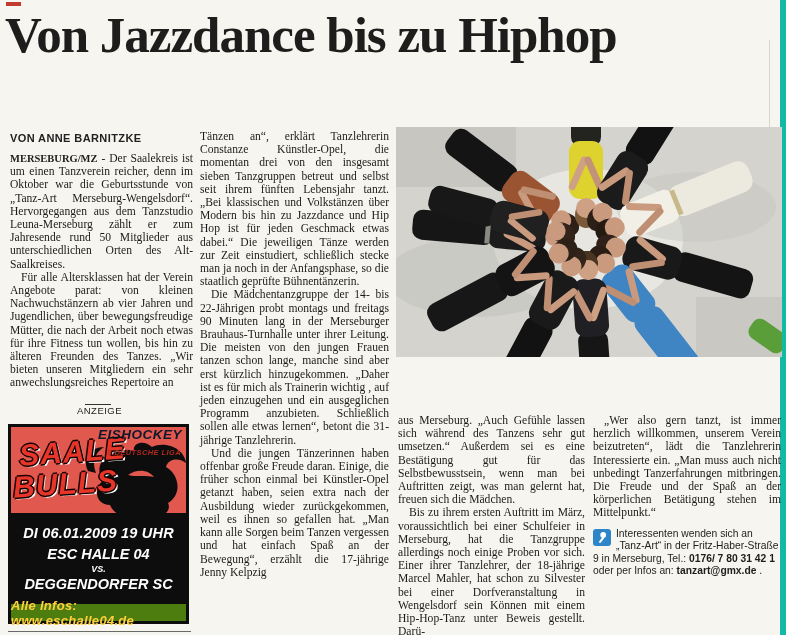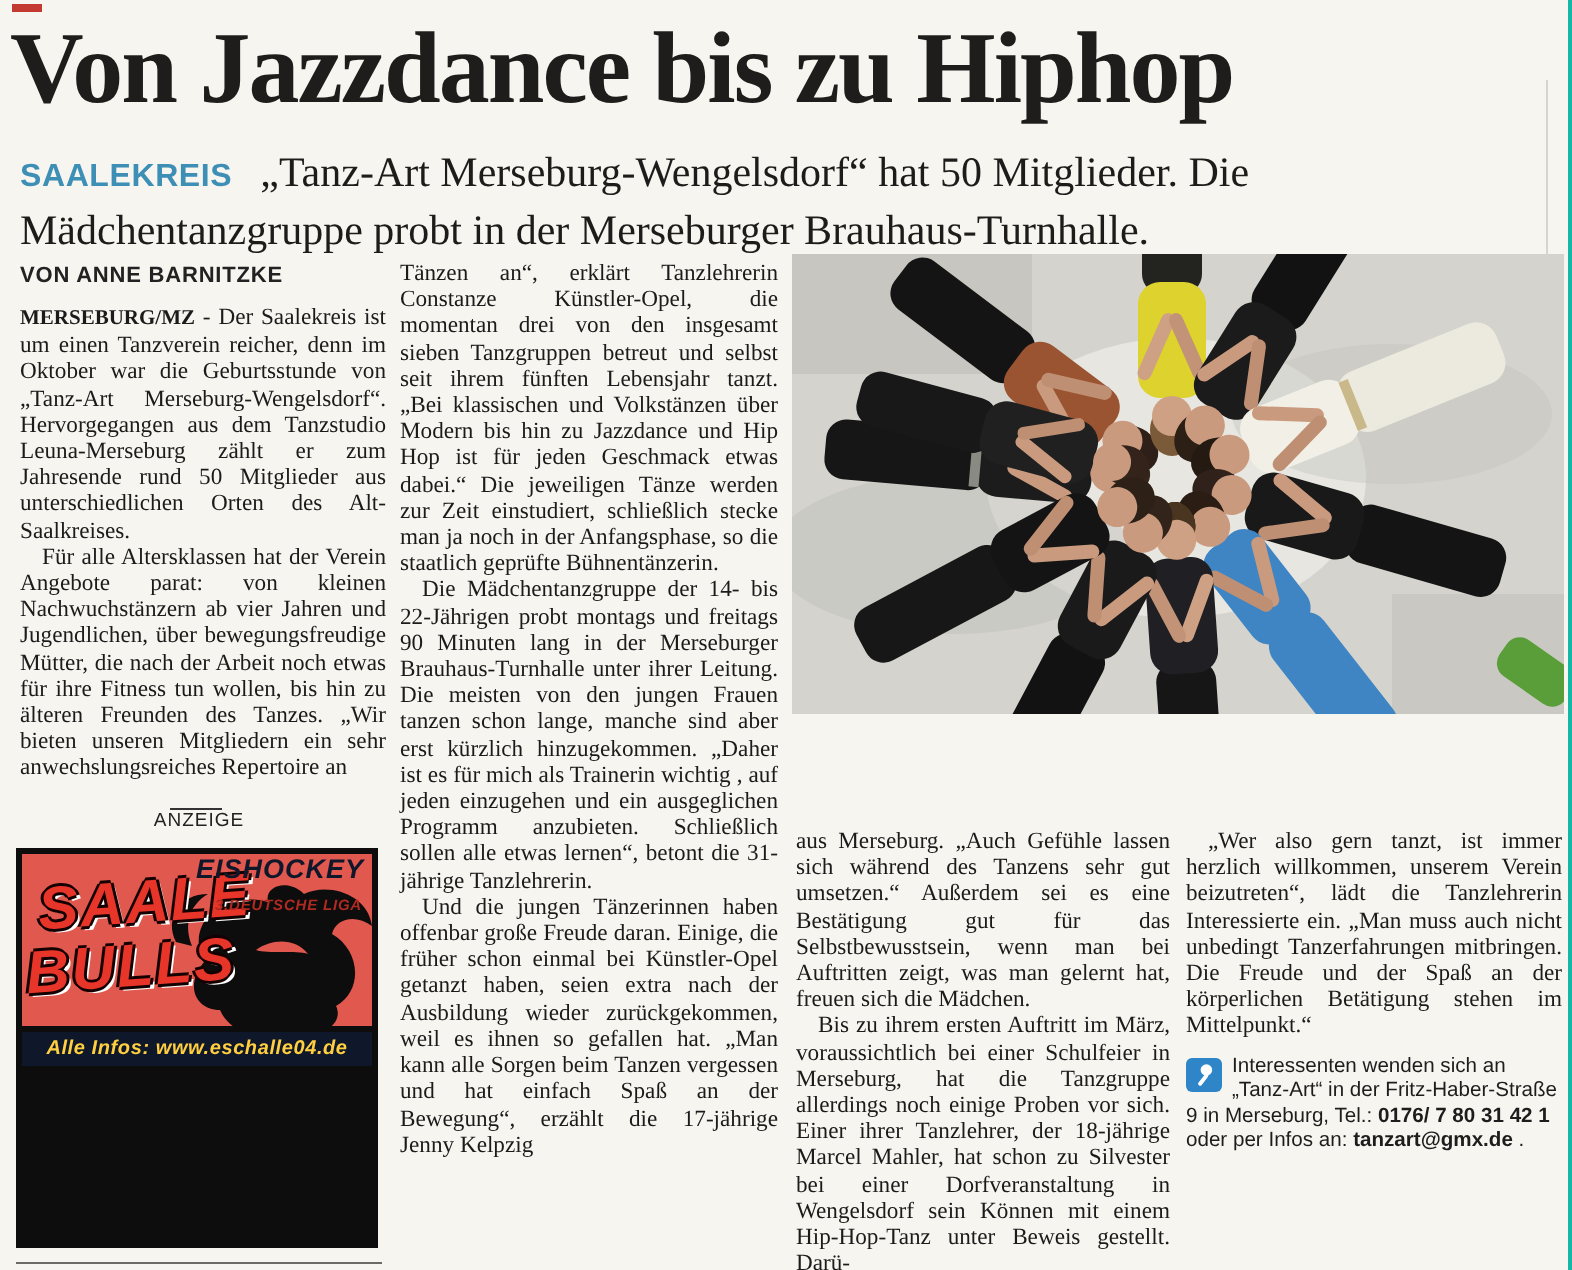--- a/index.html
+++ b/index.html
@@ -5,21 +5,21 @@
   * { margin:0; padding:0; box-sizing:border-box; }
   html,body { width:786px; height:635px; }
   body{
     font-family:"Liberation Serif", serif;
     background:#efede7;
     position:relative; overflow:hidden;
   }
   .page{
     position:absolute; inset:0;
     background:#f7f5ef;
-    border-right:2px solid #14b8a6;
+    border-right:6px solid #14b8a6;
   }
   .scan-mark{ position:absolute; left:6px; top:2px; width:15px; height:4px; background:#c23a30; }
   .edge-line{ position:absolute; right:10px; top:40px; width:1px; height:180px; background:#d8d5cc; }
 
   .headline{
     position:absolute; left:5px; top:6px; width:778px;
     font-size:51px; font-weight:bold; color:#1e1d1b;
     letter-spacing:-1px; white-space:nowrap;
   }
   .deck{
@@ -96,22 +96,22 @@
   .ad-mid{
     flex:1; background:#0d0d0d; color:#fefefe;
     display:flex; flex-direction:column; align-items:center; justify-content:center;
     gap:2px; text-align:center;
   }
   .ad-date{ font-size:14.5px; letter-spacing:.2px; }
   .ad-home{ font-size:14.5px; margin-top:3px; }
   .ad-vs{ font-size:9px; }
   .ad-away{ font-size:14.5px; }
   .ad-strip{
-    height:17px; background:#0f172a; color:#ffcf3f;
-    font-size:10px; display:flex; align-items:center; justify-content:center;
+    height:17px; background:#4d7c0f; color:#ffcf3f;
+    font-size:13px; display:flex; align-items:center; justify-content:center;
     letter-spacing:.3px;
   }
   .ad-rule{ position:absolute; left:8px; top:631px; width:183px; height:1px; background:#6b6b66; }
 
   
   .infobox{
     margin-top:8px;
     font-family:"Liberation Sans", sans-serif;
     font-size:10.3px; line-height:12.6px; color:#1d1d1d;
     text-align:left;
@@ -126,23 +126,20 @@
 </head>
 <body>
 
 <div class="page">
 
   <div class="scan-mark"></div>
   <div class="edge-line"></div>
 
   <h1 class="headline">Von Jazzdance bis zu Hiphop</h1>
 
-  <div class="deck">
-    <span class="kicker" style="color:#3d8fb5">SAALEKREIS</span><span>„Tanz-Art Merseburg-Wengelsdorf“ hat 50 Mitglieder. Die Mädchentanzgruppe probt in der Merseburger Brauhaus-Turnhalle.</span>
-  </div>
 
   <div class="byline">VON ANNE BARNITZKE</div>
 
   <div class="bodycol" id="col1">
     <p><span class="lead-loc">MERSEBURG/MZ</span><span> - Der Saalekreis ist um einen Tanzverein reicher, denn im Oktober war die Geburtsstunde von „Tanz-Art Merseburg-Wengelsdorf“. Hervorgegangen aus dem Tanzstudio Leuna-Merseburg zählt er zum Jahresende rund 50 Mitglieder aus unterschiedlichen Orten des Alt-Saalkreises.</span></p>
     <p class="indent">Für alle Altersklassen hat der Verein Angebote parat: von kleinen Nachwuchstänzern ab vier Jahren und Jugendlichen, über bewegungsfreudige Mütter, die nach der Arbeit noch etwas für ihre Fitness tun wollen, bis hin zu älteren Freunden des Tanzes. „Wir bieten unseren Mitgliedern ein sehr anwechslungsreiches Repertoire an</p>
   </div>
 
   <div class="bodycol" id="col2">
     <p>Tänzen an“, erklärt Tanzlehrerin Constanze Künstler-Opel, die momentan drei von den insgesamt sieben Tanzgruppen betreut und selbst seit ihrem fünften Lebensjahr tanzt. „Bei klassischen und Volkstänzen über Modern bis hin zu Jazzdance und Hip Hop ist für jeden Geschmack etwas dabei.“ Die jeweiligen Tänze werden zur Zeit einstudiert, schließlich stecke man ja noch in der Anfangsphase, so die staatlich geprüfte Bühnentänzerin.</p>
@@ -299,17 +296,23 @@
       <svg class="ad-bull" width="110" height="80" viewBox="0 0 110 80">
         <path fill="#0d0d0d" d="M20 40 C10 20 30 4 52 10 C50 2 62 -2 70 6 C82 0 102 6 104 22 C96 16 86 18 84 26 C98 34 100 54 86 62 C90 70 80 78 70 74 C56 82 34 78 28 64 C16 64 10 52 20 40 Z"></path>
         <path fill="#e0584e" d="M46 34 C54 28 66 28 72 36 C66 34 52 36 46 34 Z"></path>
         <path fill="#0d0d0d" d="M6 30 C0 18 8 6 22 6 C12 12 10 22 14 32 Z"></path>
       </svg>
       <div class="ad-team1">SAALE</div>
       <div class="ad-team2">BULLS</div>
       <div class="ad-sport">EISHOCKEY</div>
       <div class="ad-league">3.DEUTSCHE LIGA</div>
     </div>
+    <div class="ad-mid">
+      <div class="ad-date">DI 06.01.2009 19 UHR</div>
+      <div class="ad-home">ESC HALLE 04</div>
+      <div class="ad-vs">VS.</div>
+      <div class="ad-away">DEGGENDORFER SC</div>
+    </div>
     <div class="ad-strip">Alle Infos: www.eschalle04.de</div>
   </div>
   <div class="ad-rule"></div>
 
 </div>
 
 </body></html>

